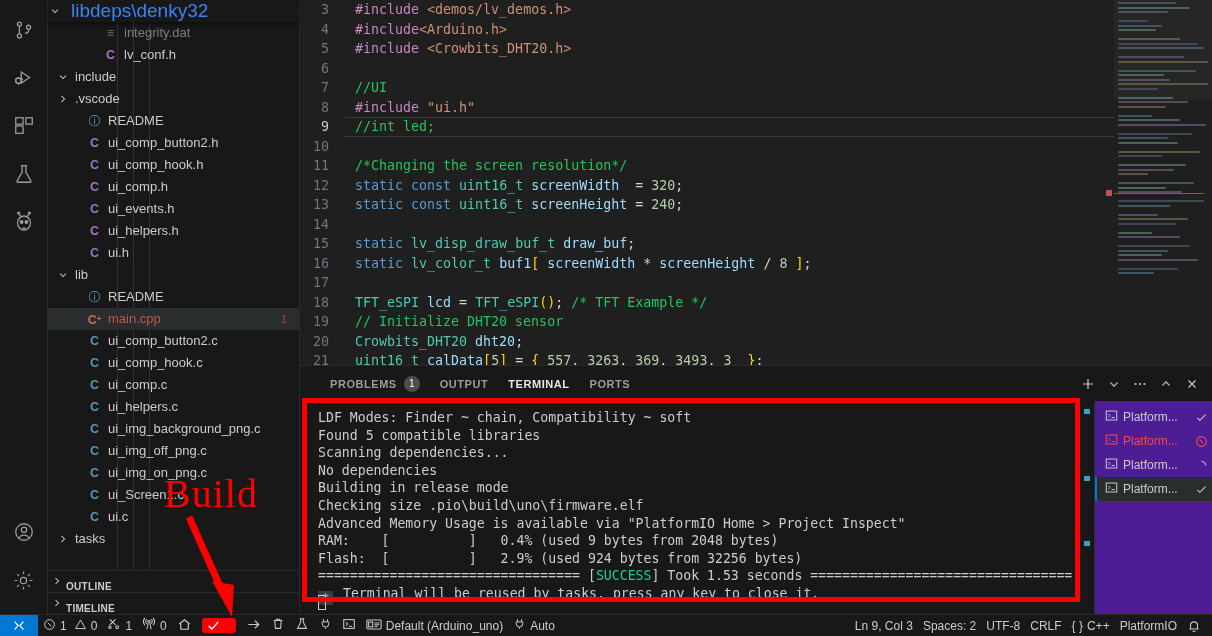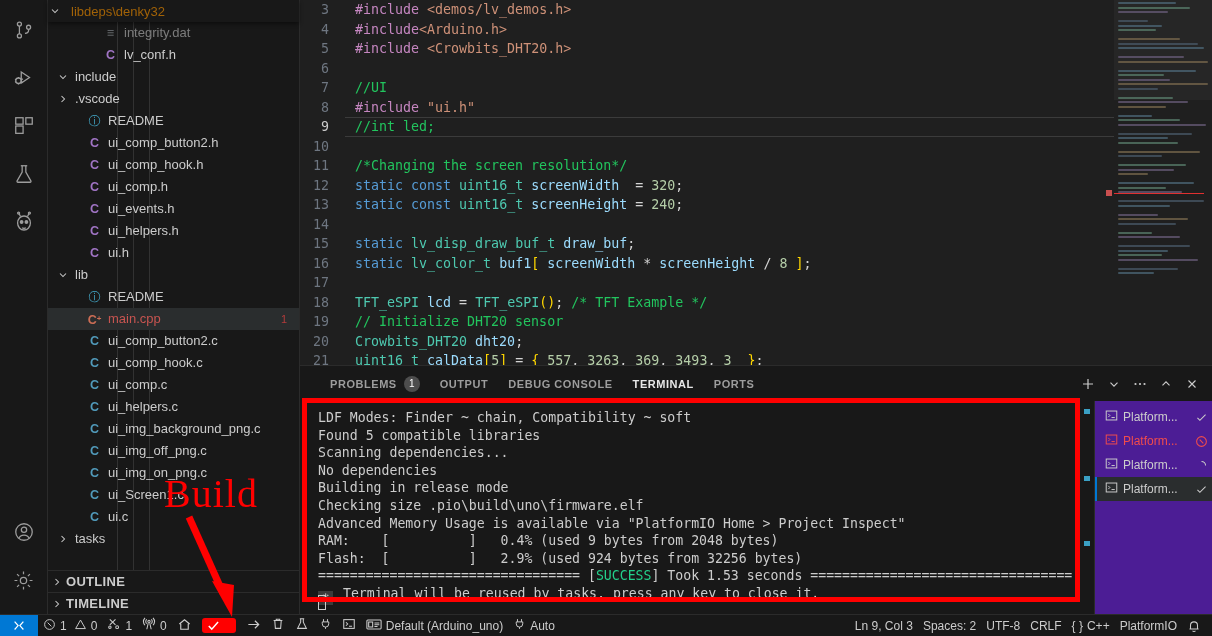--- a/index.html
+++ b/index.html
@@ -67,22 +67,22 @@
   .err-count {
     position: absolute; right: 12px; font-size: 11px; color: #b33b3b;
   }
   .indent-guide {
     position: absolute; top: 0; bottom: 0; width: 1px; background: #323232;
   }
   .modified { color: #e2955f; }
   .errorname { color: #c75450; }
 
   .panel-section {
-    height: 22px; border-top: 1px solid #2b2b2b; display: flex; align-items: center;
-    font-size: 13px; font-weight: bold; letter-spacing: .3px; color: #cccccc;
+    height: 22px; border-top: 1px solid #2b2b2b; display: flex; align-items: flex-end;
+    font-size: 10px; font-weight: bold; letter-spacing: .3px; color: #cccccc;
   }
   .panel-section .twisty { width: 18px; flex: 0 0 18px; }
 
   
   .editor-area { flex: 1 1 auto; display: flex; flex-direction: column; min-width: 0; background: #1f1f1f; }
   .editor {
     position: relative; height: 365px; flex: 0 0 365px; overflow: hidden;
     background: #1f1f1f; display: flex;
   }
   .code-wrap { position: relative; flex: 1 1 auto; overflow: hidden; }
@@ -431,21 +431,21 @@
             </span>
             <span class="fname">tasks</span>
           </div>
         </div>
       <div class="sticky-header">
         <span class="twisty">
           <svg width="12" height="12" viewBox="0 0 16 16" fill="none" stroke="#ccc" stroke-width="1.4">
               <path d="M4 6l4 4 4-4"></path>
             </svg>
         </span>
-        <span class="fname" style="font-size:13px;color:#a16207;margin-left:9px;">libdeps\denky32</span>
+        <span class="fname" style="font-size:19px;color:#3b82f6;margin-left:9px;">libdeps\denky32</span>
       </div>
       <div class="panel-section">
         <span class="twisty">
           <svg width="12" height="12" viewBox="0 0 16 16" fill="none" stroke="#ccc" stroke-width="1.4">
               <path d="M6 4l4 4-4 4"></path>
             </svg>
         </span>
         <span>OUTLINE</span>
       </div>
       <div class="panel-section">
@@ -519,23 +519,20 @@
       </div>
 
       <div class="panel">
         <div class="panel-tabs" id="panel-tabs">
           <div class="ptab">
               <span>PROBLEMS</span>
               <span class="badge">1</span>
             </div>
             <div class="ptab">
               <span>OUTPUT</span>
-            </div>
-            <div class="ptab">
-              <span>DEBUG CONSOLE</span>
             </div>
             <div class="ptab active">
               <span>TERMINAL</span>
             </div>
             <div class="ptab">
               <span>PORTS</span>
             </div>
             <div class="panel-actions">
             <div class="pact">
               <svg width="16" height="16" viewBox="0 0 16 16" fill="none" stroke="#ccc" stroke-width="1.2">

